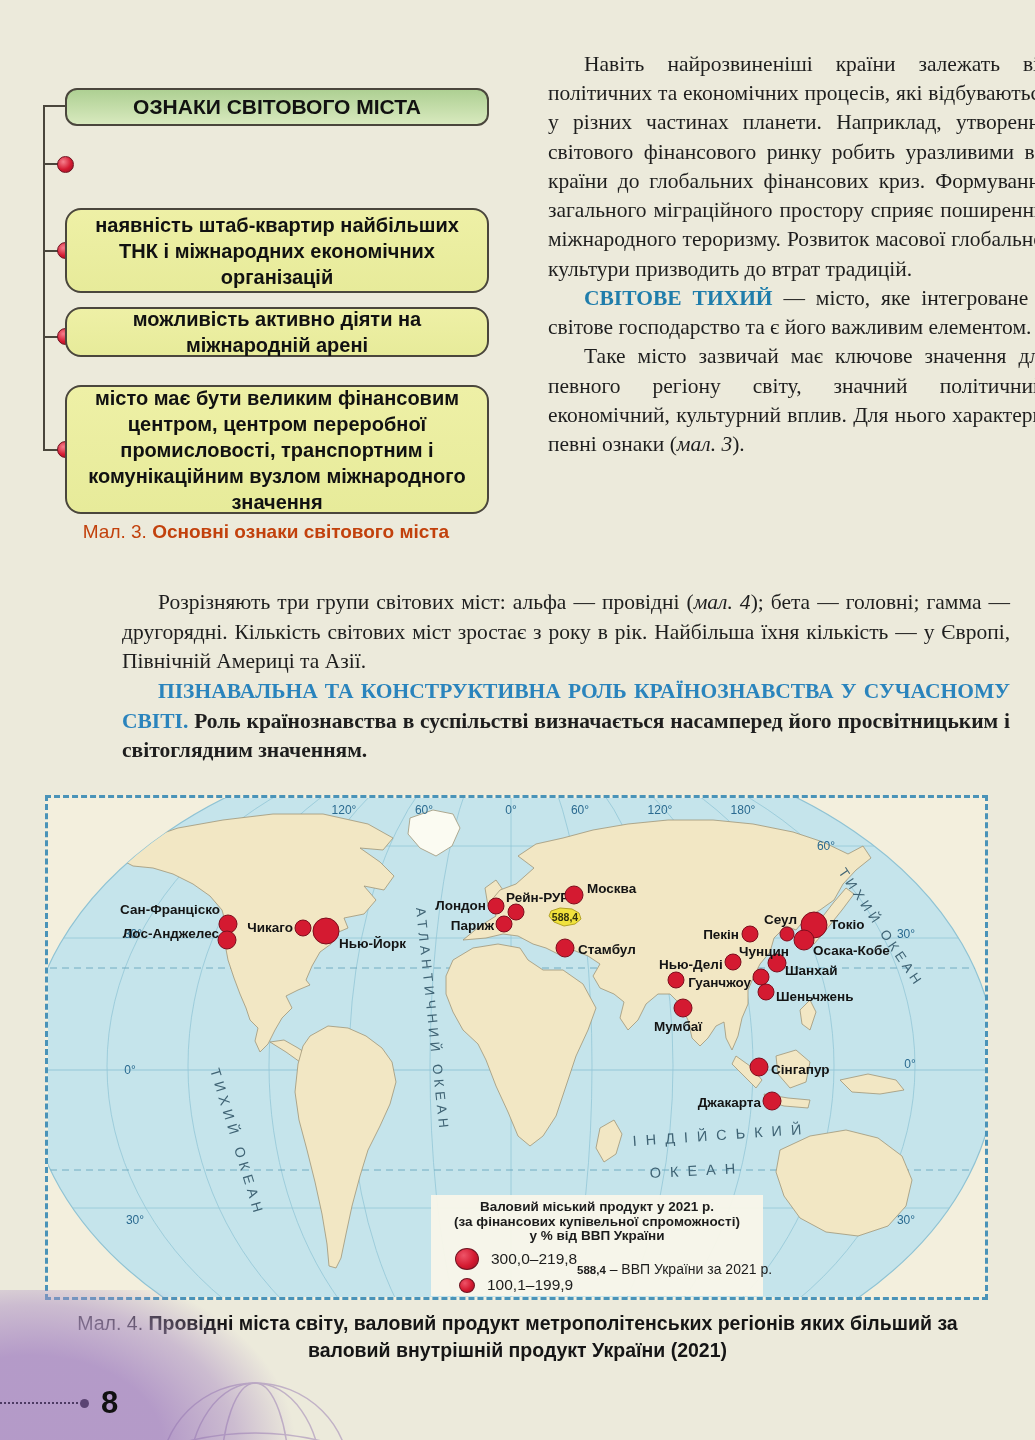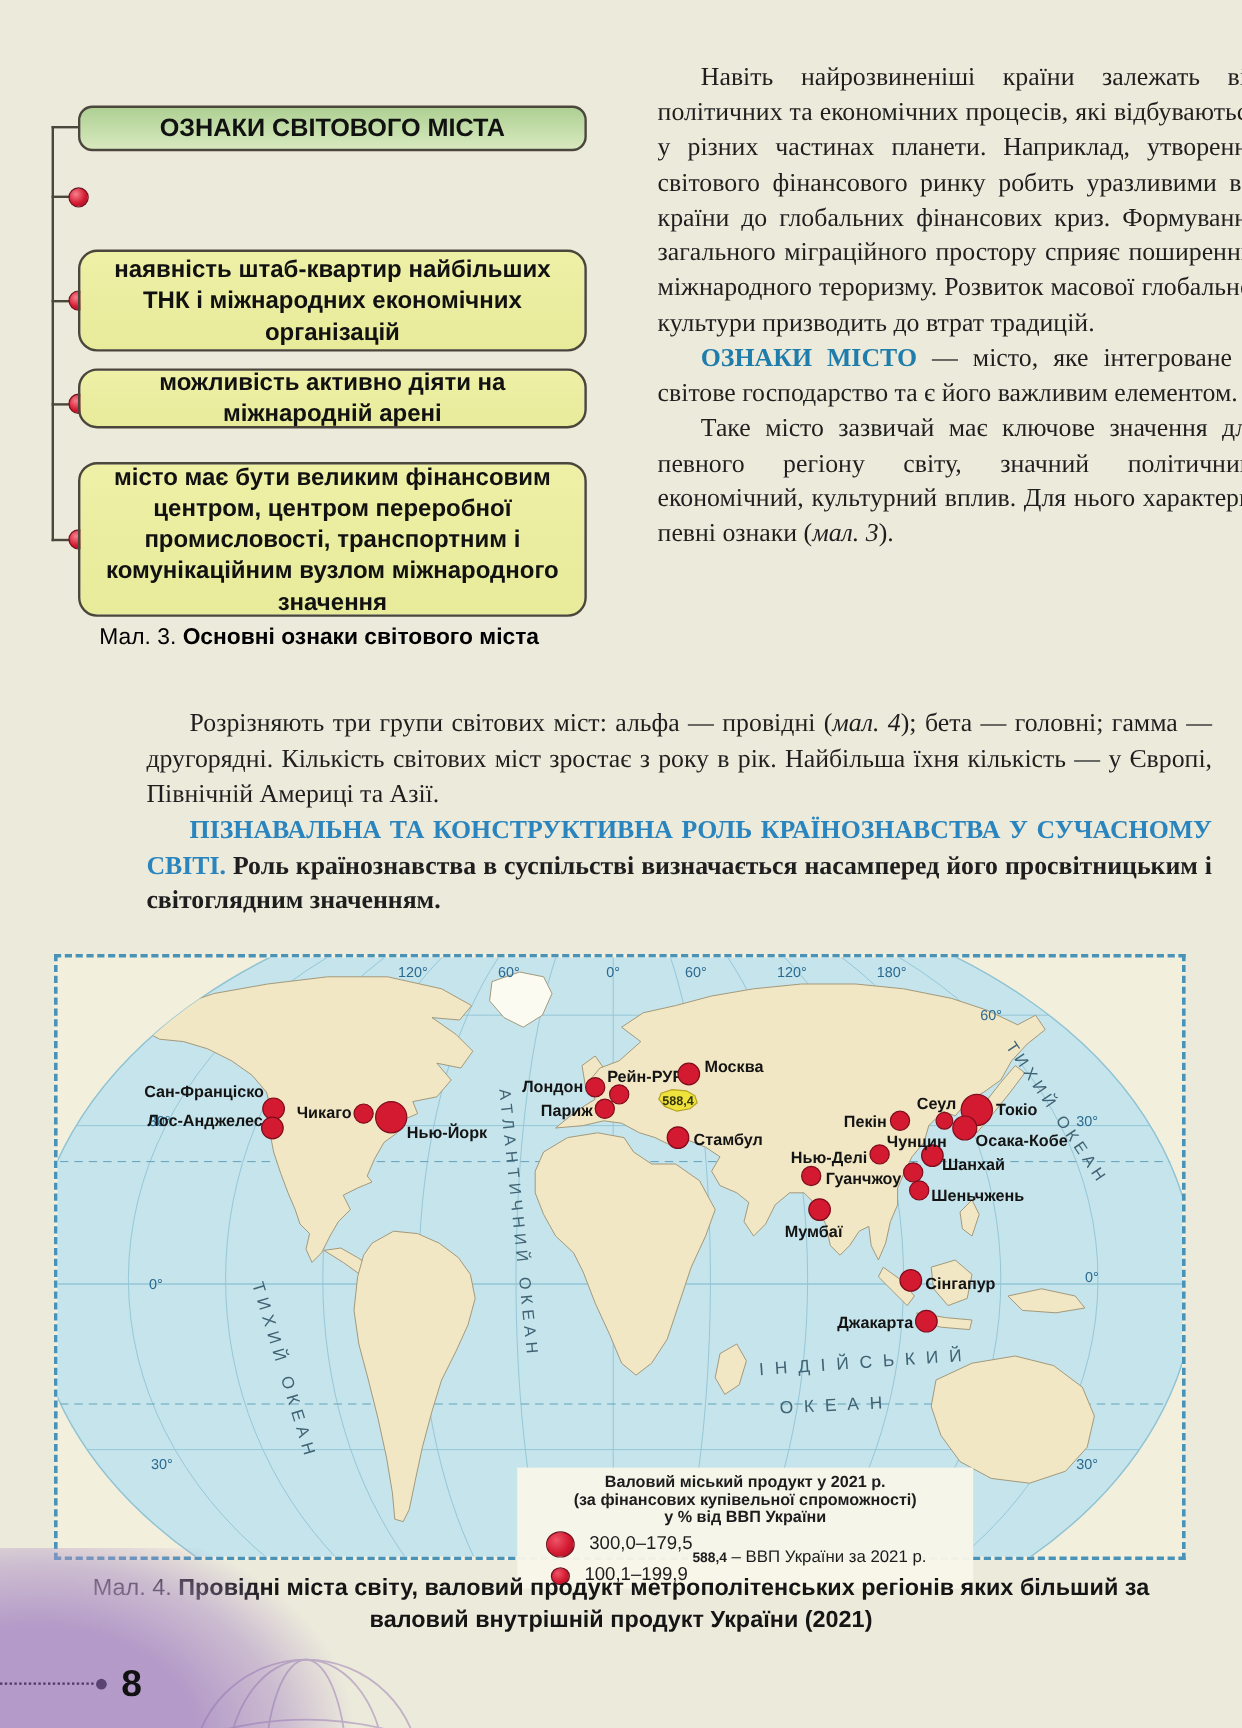--- a/index.html
+++ b/index.html
@@ -21,36 +21,36 @@
     display:flex;align-items:center;justify-content:center;text-align:center;
     font-family:"Liberation Sans", sans-serif;font-weight:bold;color:#111;
     line-height:1.3;padding:2px 14px;}
   .fbox.title{top:4px;height:38px;border-radius:12px;
     background:linear-gradient(180deg,#aed093,#d8e9be);font-size:21px;}
   .fbox.b1{top:53px;height:54px;background:linear-gradient(180deg,#eef0a6,#e7eb9a);font-size:20px;}
   .fbox.b2{top:124px;height:85px;background:linear-gradient(180deg,#eef0a6,#e7eb9a);font-size:20px;}
   .fbox.b3{top:223px;height:50px;background:linear-gradient(180deg,#eef0a6,#e7eb9a);font-size:20px;}
   .fbox.b4{top:301px;height:129px;background:linear-gradient(180deg,#eef0a6,#e7eb9a);font-size:20px;}
   .fig-cap{position:absolute;left:0;top:437px;width:452px;text-align:center;
-    font-family:"Liberation Sans", sans-serif;font-size:19px;color:#000000;}
+    font-family:"Liberation Sans", sans-serif;font-size:19px;color:#c2410c;}
   .fig-cap b{font-weight:bold;}
   
   .col-right{position:absolute;left:512px;top:50px;width:502px;margin-left:36px;}
   .col-right p{margin:0;text-align:justify;text-indent:36px;font-size:21.5px;line-height:1.36;}
   .term{color:#1f7dab;font-weight:bold;}
   .wide{position:absolute;left:122px;top:588px;width:888px;}
   .wide p{margin:0;text-align:justify;text-indent:36px;font-size:21.5px;line-height:1.38;}
   .wide p.lead{font-weight:bold;}
   .bluehead{color:#2a84bd;font-weight:bold;}
   
   .mapfig{position:absolute;left:45px;top:795px;width:943px;height:505px;box-sizing:border-box;
     border:3px dashed #4a93b8;background:#f3efdd;}
   .mapfig svg{position:absolute;left:0;top:0;}
-  .legend{position:absolute;left:383px;top:397px;width:380px;height:101px;
-    background:rgba(248,246,233,.96);font-family:"Liberation Sans", sans-serif;color:#1c1c1c;margin-top:28px;}
+  .legend{position:absolute;left:383px;top:397px;width:332px;height:101px;
+    background:rgba(248,246,233,.96);font-family:"Liberation Sans", sans-serif;color:#1c1c1c;}
   .lg-title{text-align:center;font-size:13.5px;font-weight:bold;line-height:1.08;}
   .lg-title:first-child{padding-top:5px;}
   .lg-row{position:absolute;left:24px;display:flex;align-items:center;font-size:15.5px;}
   .lg-row.r1{top:53px;}
   .lg-row.r2{top:81px;}
   .dot-big,.dot-small{display:inline-block;border-radius:50%;
     background:radial-gradient(circle at 35% 32%, #ee5468, #d41a31 55%, #9a0f22);
     border:1px solid #6e1220;box-sizing:border-box;margin-right:12px;}
   .dot-big{width:24px;height:22px;}
   .dot-small{width:16px;height:15px;margin-left:4px;}
@@ -84,21 +84,21 @@
   <div class="node-dot" style="left:17px;top:357px"></div>
   <div class="fbox title">ОЗНАКИ СВІТОВОГО МІСТА</div>
   <div class="fbox b2">наявність штаб-квартир найбільших ТНК і міжнародних економічних організацій</div>
   <div class="fbox b3">можливість активно діяти на міжнародній арені</div>
   <div class="fbox b4">місто має бути великим фінансовим центром, центром переробної промисловості, транспортним і комунікаційним вузлом міжнародного значення</div>
   <div class="fig-cap"><span>Мал. 3.</span> <b>Основні ознаки світового міста</b></div>
 </div>
 
 <div class="col-right">
   <p><span>Навіть найрозвиненіші країни залежать від політичних та економічних процесів, які відбуваються у різних частинах планети. Наприклад, утворення світового фінансового ринку робить уразливими всі країни до глобальних фінансових криз. Формування загального міграційного простору сприяє поширенню міжнародного тероризму. Розвиток масової глобальної культури призводить до втрат традицій.</span></p>
-  <p><span class="term">ОЗНАКИ МІСТО</span><span> — місто, яке інтегроване у світове господарство та є його важливим елементом.</span></p>
+  <p><span class="term">СВІТОВЕ ТИХИЙ</span><span> — місто, яке інтегроване у світове господарство та є його важливим елементом.</span></p>
   <p><span>Таке місто зазвичай має ключове значення для певного регіону світу, значний політичний, економічний, культурний вплив. Для нього характерні певні ознаки (</span><i>мал. 3</i><span>).</span></p>
 </div>
 
 <div class="wide">
   <p><span>Розрізняють три групи світових міст: альфа — провідні (</span><i>мал. 4</i><span>); бета — головні; гамма — другорядні. Кількість світових міст зростає з року в рік. Найбільша їхня кількість — у Європі, Північній Америці та Азії.</span></p>
   <p class="lead"><span class="bluehead">ПІЗНАВАЛЬНА ТА КОНСТРУКТИВНА РОЛЬ КРАЇНОЗНАВСТВА У СУЧАСНОМУ СВІТІ.</span><span> Роль країнознавства в суспільстві визначається насамперед його просвітницьким і світоглядним значенням.</span></p>
 </div>
 
 <div class="mapfig">
   <svg width="937" height="499" viewBox="0 0 937 499">
@@ -209,21 +209,21 @@
         <text x="517" y="123" text-anchor="middle" font-family="Liberation Sans, sans-serif" font-size="10.5" font-weight="bold" fill="#33330e">588,4</text>
       </g>
   </svg>
 
   <div class="legend">
     <div class="lg-title">Валовий міський продукт у 2021 р.</div>
     <div class="lg-title">(за фінансових купівельної спроможності)</div>
     <div class="lg-title">у % від ВВП України</div>
     <div class="lg-row r1">
       <span class="dot-big"></span>
-      <span>300,0–179,5</span>
+      <span>300,0–219,8</span>
     </div>
     <div class="lg-row r2">
       <span class="dot-small"></span>
       <span>100,1–199,9</span>
     </div>
     <div class="lg-note"><b>588,4</b><span> – ВВП України за 2021 р.</span></div>
   </div>
 </div>
 
 <div class="map-cap">

